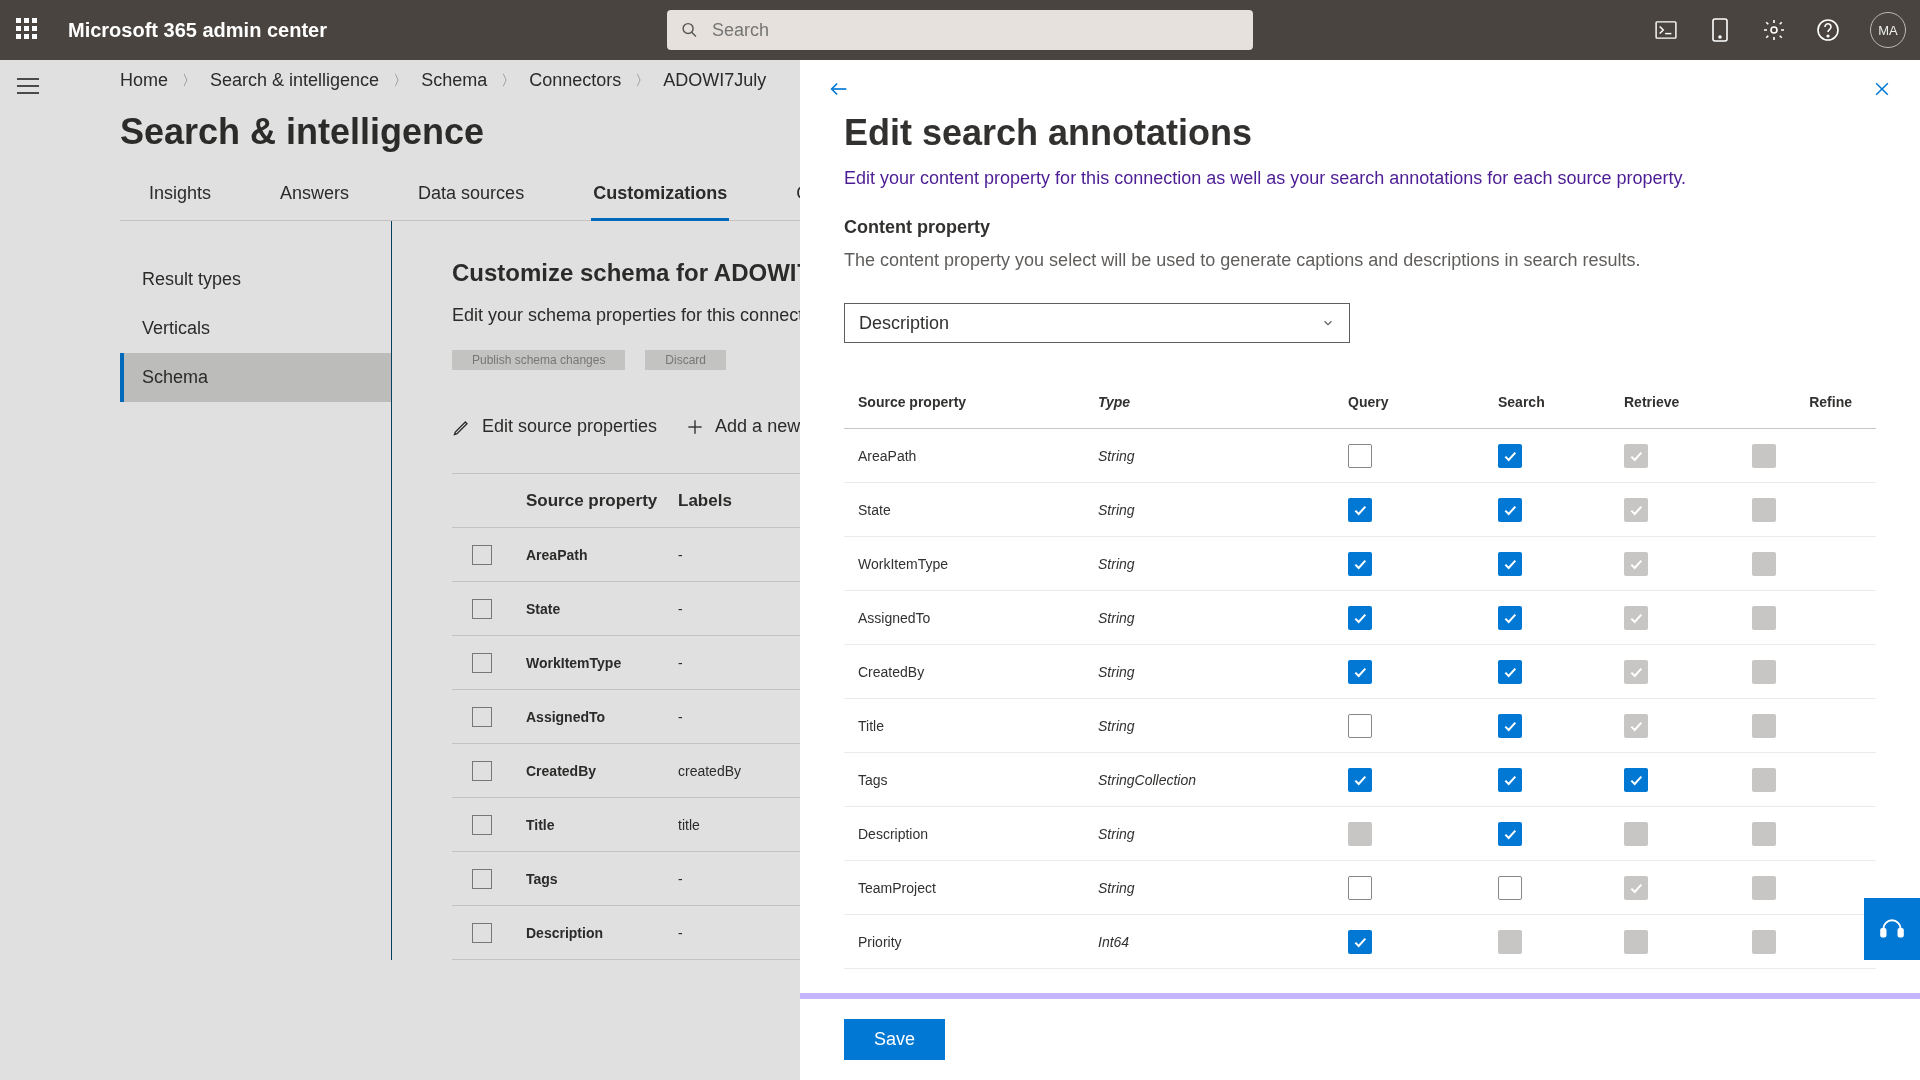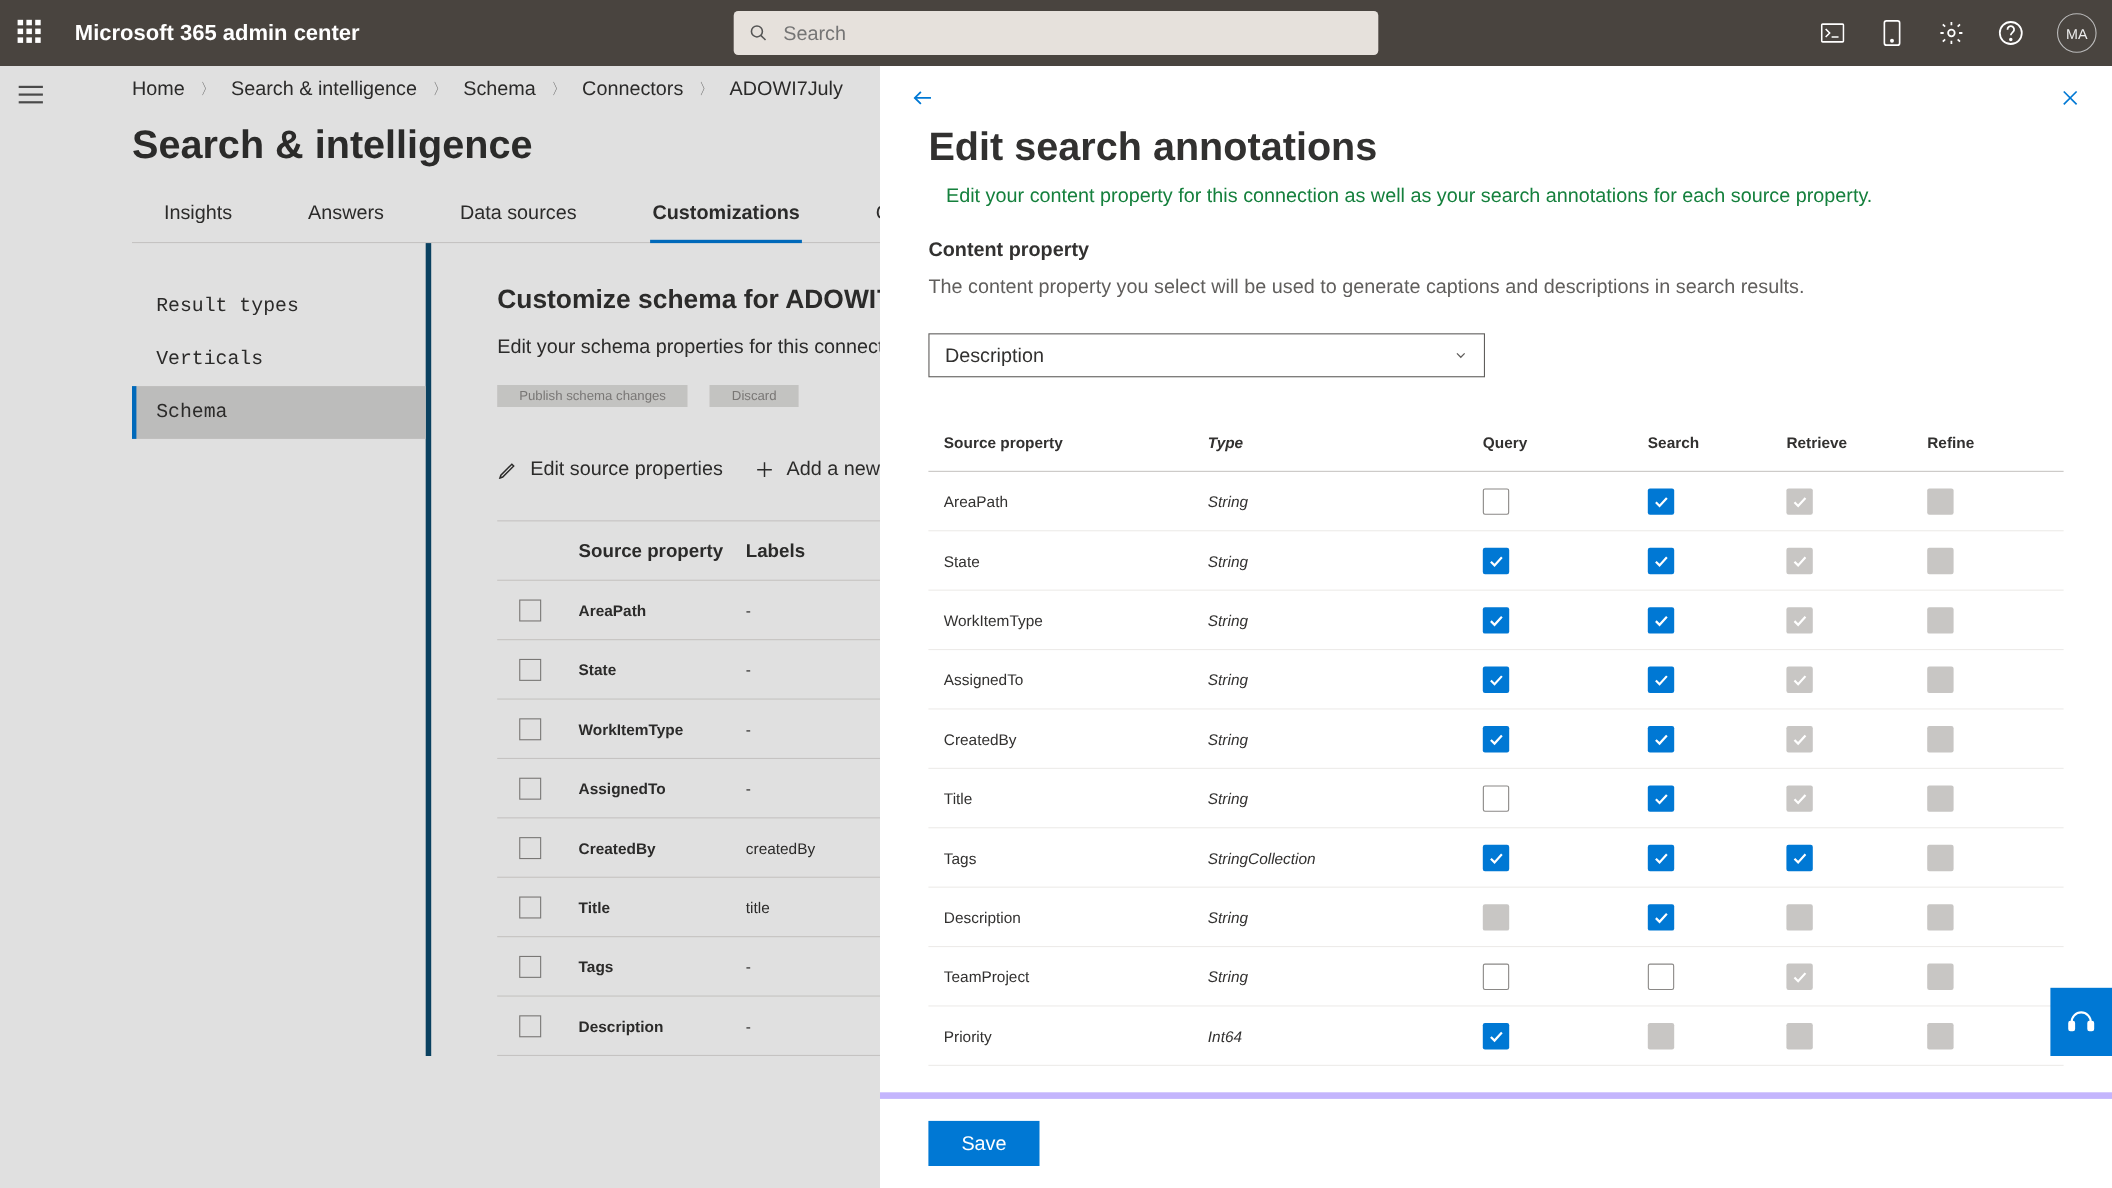--- a/index.html
+++ b/index.html
@@ -131,23 +131,22 @@
     border-bottom: 3px solid #0078d4;
     margin-bottom: -1px;
   }
 
   .workspace {
     display: flex;
     margin-top: 0;
   }
   .side-nav {
     width: 272px;
-    border-right: 5px solid #0c4a6e;
+    border-right: 1px solid #0c4a6e;
     padding-top: 34px;
-    font-family: Liberation Mono, monospace;
   }
   .side-item {
     padding: 14px 22px;
     font-size: 18px;
     cursor: pointer;
   }
   .side-item.active {
     background: #d7d6d5;
     border-left: 4px solid #0078d4;
     padding-left: 18px;
@@ -220,21 +219,21 @@
     padding: 18px 28px 0 28px;
   }
   .back-arrow { color: #0078d4; cursor: pointer; }
   .close-x { color: #0078d4; cursor: pointer; }
   .panel-body {
     padding: 12px 44px 0 44px;
     flex: 1;
     overflow-y: auto;
   }
   .panel-title { font-size: 36px; font-weight: 700; margin-bottom: 14px; }
-  .panel-desc { font-size: 18px; color: #15803d; margin-bottom: 28px; margin-left: 16px; }
+  .panel-desc { font-size: 18px; color: #4c1d95; margin-bottom: 28px; }
   .section-label { font-size: 18px; font-weight: 600; margin-bottom: 12px; }
   .section-hint { font-size: 18px; color: #605e5c; margin-bottom: 32px; }
 
   .dropdown {
     width: 506px; height: 40px;
     border: 1px solid #605e5c;
     display: flex; align-items: center; justify-content: space-between;
     padding: 0 14px;
     font-size: 18px;
     cursor: pointer;
@@ -248,21 +247,21 @@
     display: flex; align-items: center;
     height: 54px;
     border-bottom: 1px solid #edebe9;
   }
   .prop-head { font-weight: 600; border-bottom: 1px solid #c8c6c4; }
   .pc-source { width: 254px; padding-left: 14px; }
   .pc-type   { width: 250px; font-style: italic; }
   .pc-q      { width: 150px; }
   .pc-s      { width: 126px; }
   .pc-r      { width: 128px; }
-  .pc-f      { width: 100px; }
+  .pc-f      { width: 100px; text-align: right; }
 
   .cb { width: 24px; height: 24px; border-radius: 2px; display:flex;align-items:center;justify-content:center; }
   .cb.unchecked { border: 1px solid #8a8886; background:#fff; }
   .cb.checked { background: #0078d4; }
   .cb.locked-on { background: #c8c6c4; }
   .cb.locked-off { background: #c8c6c4; }
   .cb svg { stroke: #fff; }
 
   .panel-footer {
     border-top: 6px solid #c4b5fd;

